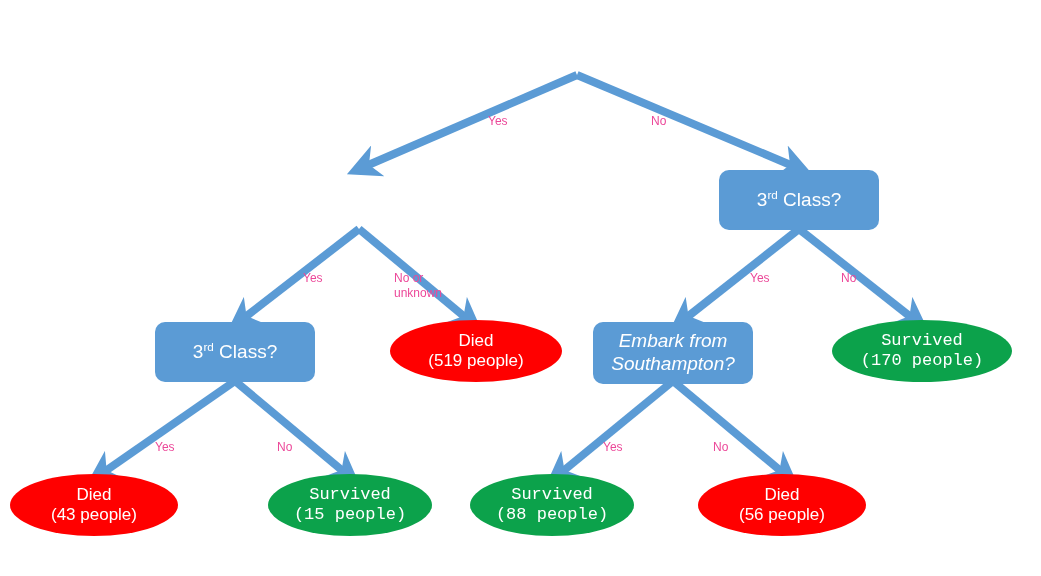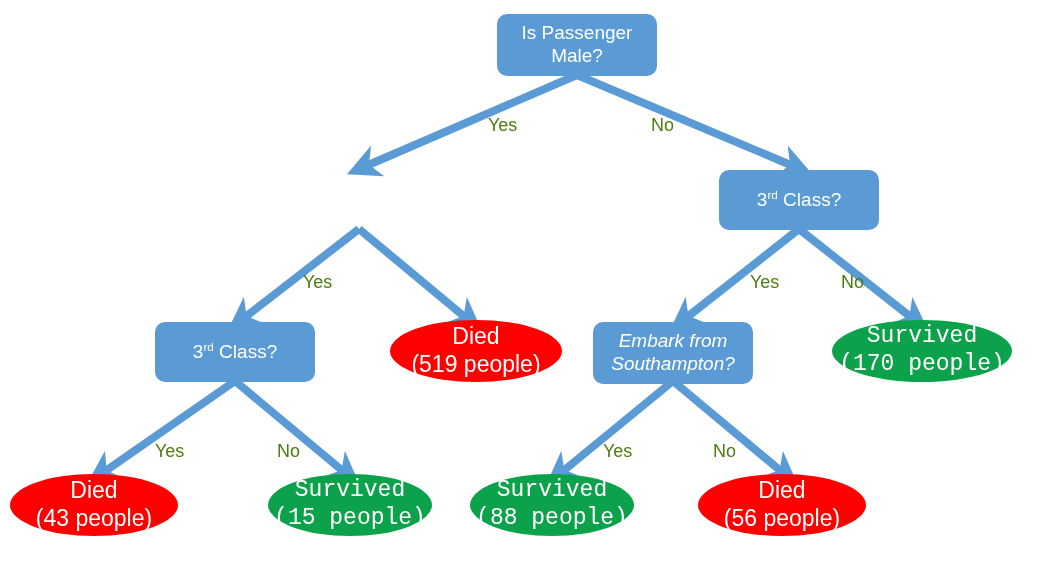--- a/index.html
+++ b/index.html
@@ -35,42 +35,42 @@
     line-height: 1.2;
     z-index: 3;
   }
   .node-decision {
     background: #5B9BD5;
     border-radius: 10px;
     font-size: 19px;
   }
   .node-leaf {
     border-radius: 50%;
-    font-size: 23px;
+    font-size: 17px;
   }
   .leaf-died {
     background: #FF0000;
   }
   .leaf-survived {
     background: #0CA24B;
     font-family: Liberation Mono, monospace;
   }
   .node-text {
     white-space: pre-line;
     padding: 0 6px;
   }
   .node-text sup {
     font-size: 0.62em;
     vertical-align: super;
     line-height: 0;
   }
   .edge-label {
     position: absolute;
-    color: #4d7c0f;
-    font-size: 18px;
+    color: #ec4899;
+    font-size: 12px;
     line-height: 1.25;
     white-space: pre-line;
     z-index: 4;
   }
 </style>
 </head>
 <body>
 
 <div id="canvas">
 
@@ -92,24 +92,20 @@
       <line x1="799" y1="229" x2="912" y2="318"></line>
 
       <line x1="235" y1="381" x2="104" y2="472"></line>
       <line x1="235" y1="381" x2="344" y2="472"></line>
 
       <line x1="673" y1="381" x2="562" y2="472"></line>
       <line x1="673" y1="381" x2="782" y2="472"></line>
     </g>
   </svg>
 
-  <div class="node node-decision" style="left:497px; top:14px; width:160px; height:62px;">
-    <span class="node-text">Is Passenger
-Male?</span>
-  </div>
 
 
   <div class="node node-decision" style="left:719px; top:170px; width:160px; height:60px;">
     <span class="node-text"><span>3</span><sup>rd</sup><span> Class?</span></span>
   </div>
 
   <div class="node node-decision" style="left:155px; top:322px; width:160px; height:60px;">
     <span class="node-text"><span>3</span><sup>rd</sup><span> Class?</span></span>
   </div>
 
@@ -147,20 +143,22 @@
     <span class="node-text">Died
 (56 people)</span>
   </div>
 
   <div class="edge-label" style="left:488px; top:114px;">Yes</div>
 
   <div class="edge-label" style="left:651px; top:114px;">No</div>
 
   <div class="edge-label" style="left:303px; top:271px;">Yes</div>
 
+  <div class="edge-label" style="left:394px; top:271px;">No or
+unknown</div>
 
   <div class="edge-label" style="left:750px; top:271px;">Yes</div>
 
   <div class="edge-label" style="left:841px; top:271px;">No</div>
 
   <div class="edge-label" style="left:155px; top:440px;">Yes</div>
 
   <div class="edge-label" style="left:277px; top:440px;">No</div>
 
   <div class="edge-label" style="left:603px; top:440px;">Yes</div>

